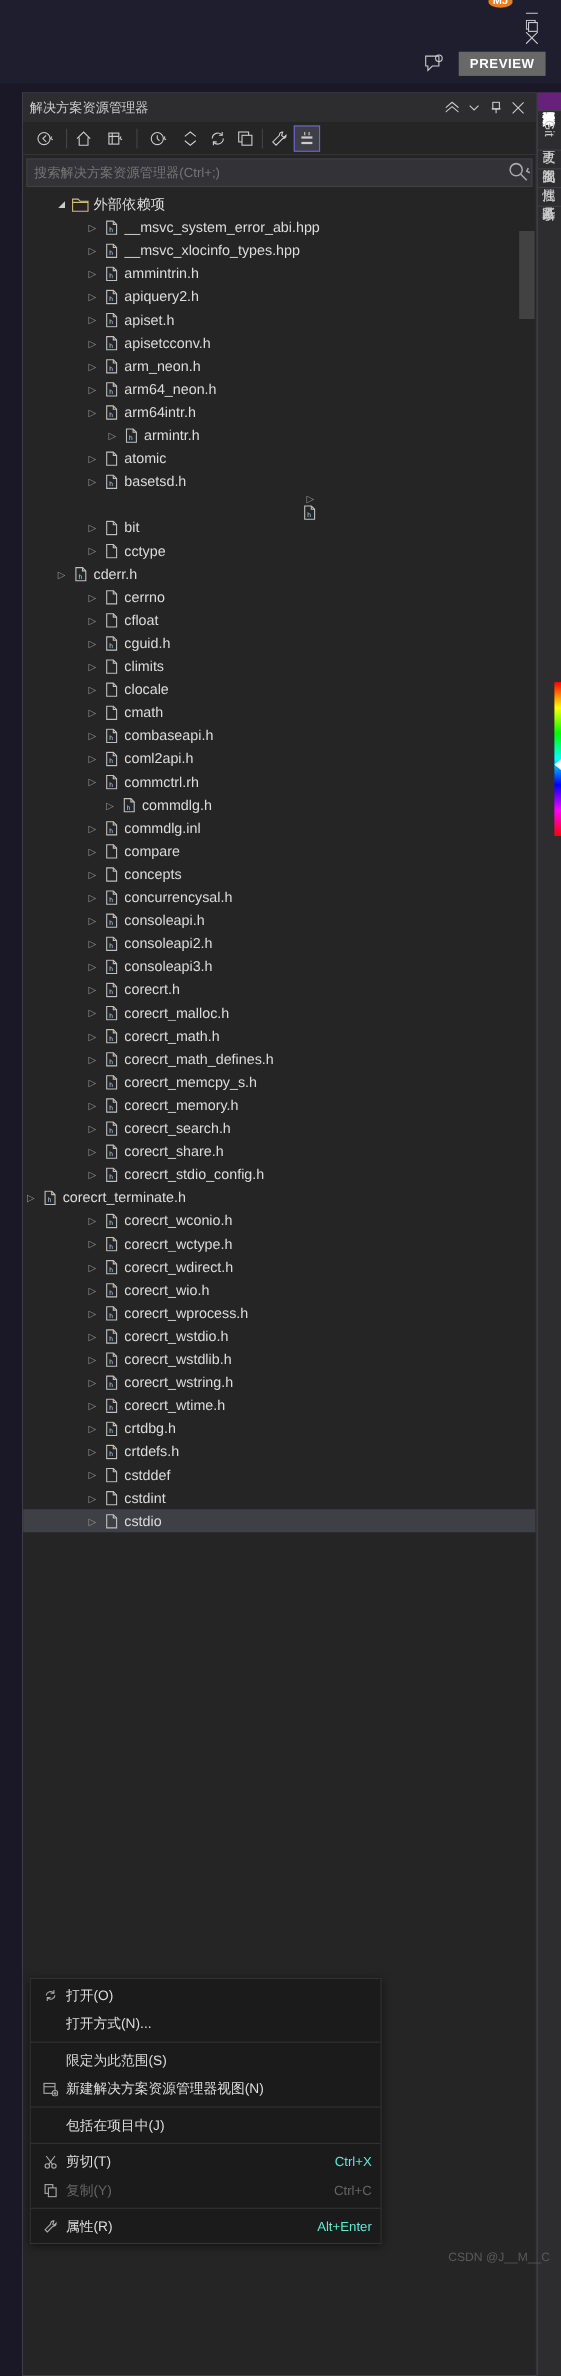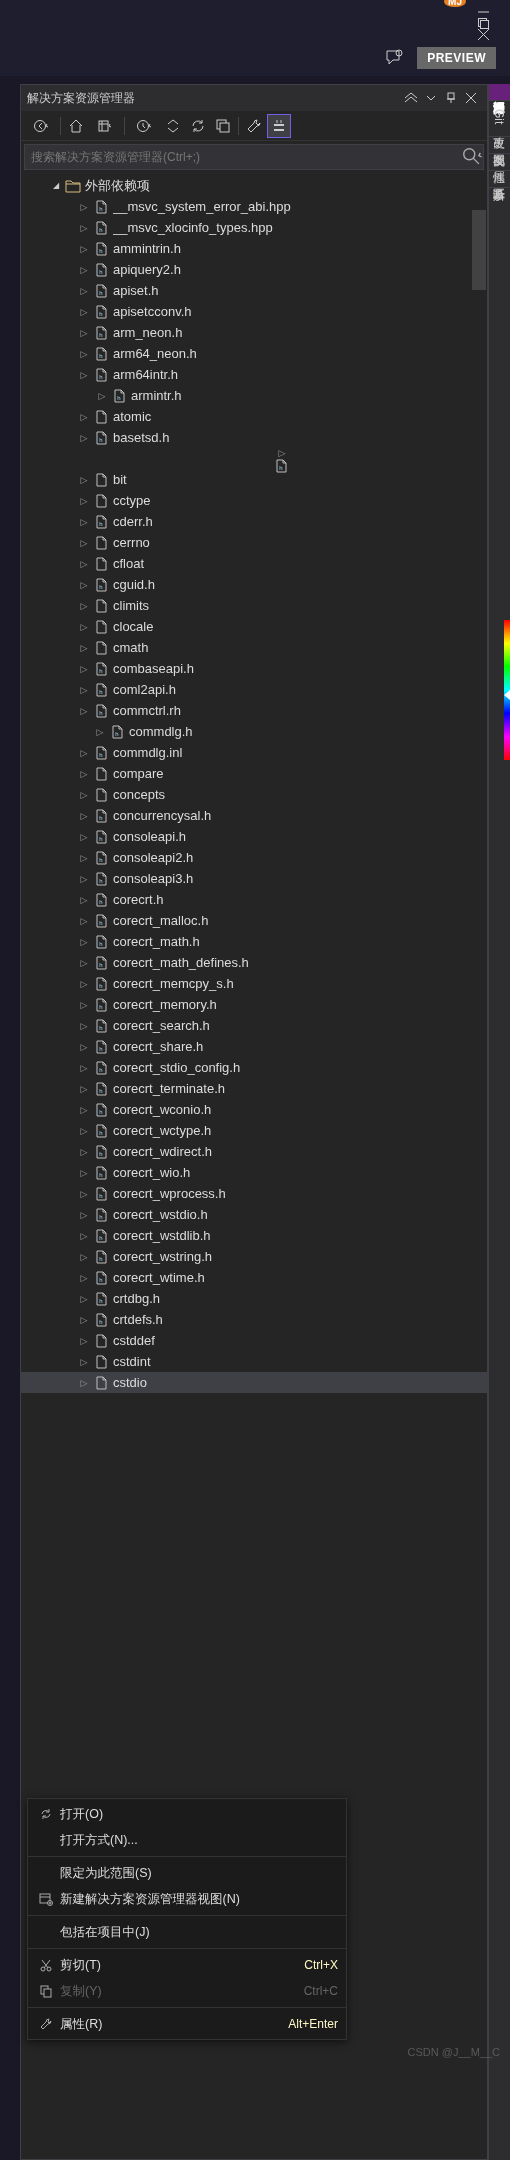--- a/index.html
+++ b/index.html
@@ -38,21 +38,21 @@
 .tree-label { flex: 1; overflow: hidden; text-overflow: ellipsis; }
 .sidetabs { width: 22px; background: #2d2d30; display: flex; flex-direction: column; border-left: 1px solid #3f3f46; margin-top: 8px; }
 .sidetab { writing-mode: vertical-rl; padding: 8px 3px; font-size: 12px; color: #ccc; border-bottom: 1px solid #3f3f46; text-align: center; }
 .sidetab.active { background: #68217a; color: #fff; }
 .ctxmenu { position: absolute; left: 27px; bottom: 120px; width: 320px; background: #1b1b1c; border: 1px solid #333; box-shadow: 0 2px 8px rgba(0,0,0,0.6); padding: 2px 0; z-index: 10; }
 .ctx-row { height: 26px; display: flex; align-items: center; padding: 0 8px; font-size: 12.5px; color: #ddd; }
 .ctx-row.disabled { color: #656565; }
 .ctx-icon { width: 20px; height: 16px; display: flex; align-items: center; justify-content: center; margin-right: 4px; color: #aaa; }
 .ctx-icon svg { width: 14px; height: 14px; }
 .ctx-label { flex: 1; }
-.ctx-shortcut { color: #fef9c3; font-size: 12px; }
+.ctx-shortcut { color: #5eead4; font-size: 12px; }
 .ctx-row.disabled .ctx-shortcut { color: #656565; }
 .ctx-sep { height: 1px; background: #333; margin: 3px 0; }
 .watermark { position: absolute; bottom: 102px; right: 10px; font-size: 11px; color: #5a5a5a; }
 .scrollthumb { position: absolute; right: 24px; top: 210px; width: 14px; height: 80px; background: #424242; }
 .colorbar { position: absolute; right: 0; top: 620px; width: 6px; height: 140px; background: linear-gradient(to bottom, #ff0000, #ffff00, #00ff00, #00ffff, #0000ff, #ff00ff, #ff0000); }
 .colorcaret { position: absolute; right: 0; top: 690px; width: 0; height: 0; border-top: 5px solid transparent; border-bottom: 5px solid transparent; border-right: 6px solid #fff; }
 </style>
 </head>
 <body>
 
@@ -350,21 +350,21 @@
           <div class="tree-row" style="padding-left: 56px;">
             <span class="exp-caret caret-right"></span>
             <span class="file-icon">
               <svg viewBox="0 0 14 14">
                 <path d="M3 1h6l3 3v9H3z" fill="none" stroke="#c0c0c0"></path>
                 <path d="M9 1v3h3" fill="none" stroke="#c0c0c0"></path>
               </svg>
             </span>
             <span class="tree-label">cctype</span>
           </div>
-          <div class="tree-row" style="padding-left: 56px;">
+          <div class="tree-row" style="padding-left: 28px;">
             <span class="exp-caret caret-right"></span>
             <span class="file-icon">
               <svg viewBox="0 0 14 14">
                 <path d="M3 1h6l3 3v9H3z" fill="none" stroke="#c0c0c0"></path>
                 <path d="M9 1v3h3" fill="none" stroke="#c0c0c0"></path>
                 <text x="7" y="11" font-size="6" text-anchor="middle" fill="#9cdcfe">h</text>
               </svg>
             </span>
             <span class="tree-label">cderr.h</span>
           </div>
@@ -640,21 +640,21 @@
             <span class="exp-caret caret-right"></span>
             <span class="file-icon">
               <svg viewBox="0 0 14 14">
                 <path d="M3 1h6l3 3v9H3z" fill="none" stroke="#c0c0c0"></path>
                 <path d="M9 1v3h3" fill="none" stroke="#c0c0c0"></path>
                 <text x="7" y="11" font-size="6" text-anchor="middle" fill="#9cdcfe">h</text>
               </svg>
             </span>
             <span class="tree-label">corecrt_stdio_config.h</span>
           </div>
-          <div class="tree-row" style="padding-left: 56px;">
+          <div class="tree-row" style="">
             <span class="exp-caret caret-right"></span>
             <span class="file-icon">
               <svg viewBox="0 0 14 14">
                 <path d="M3 1h6l3 3v9H3z" fill="none" stroke="#c0c0c0"></path>
                 <path d="M9 1v3h3" fill="none" stroke="#c0c0c0"></path>
                 <text x="7" y="11" font-size="6" text-anchor="middle" fill="#9cdcfe">h</text>
               </svg>
             </span>
             <span class="tree-label">corecrt_terminate.h</span>
           </div>

